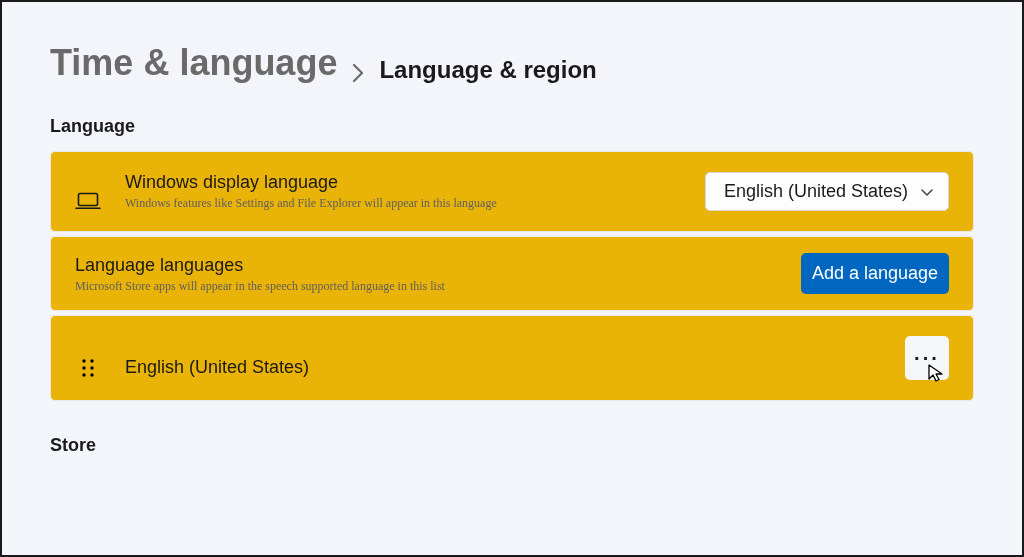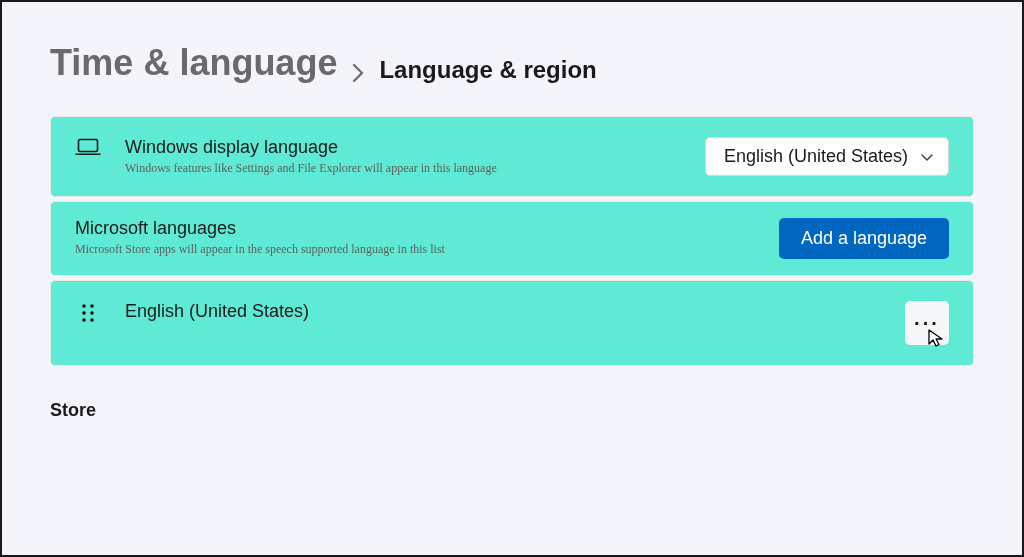--- a/index.html
+++ b/index.html
@@ -36,27 +36,27 @@
       font-weight: 600;
       color: #1a1a1a;
     }
     .section-heading {
       font-size: 18px;
       font-weight: 600;
       color: #1a1a1a;
       margin-bottom: 14px;
     }
     .card {
-      background: #5eead4;
+      background: #eab308;
       border: 1px solid #e9e9ea;
       border-radius: 5px;
       margin-bottom: 4px;
       padding: 20px 24px;
       display: flex;
-      align-items: flex-start;
+      align-items: flex-end;
       gap: 24px;
     }
     .card-icon {
       width: 26px;
       display: flex;
       align-items: center;
       justify-content: center;
       color: #1a1a1a;
       flex-shrink: 0;
     }
@@ -91,21 +91,21 @@
     .select-chevron {
       display: flex;
       align-items: center;
       color: #4a4a4a;
     }
     .btn-primary {
       background: #0067c0;
       color: #fff;
       border: none;
       border-radius: 5px;
-      padding: 10px 22px;
+      padding: 10px 11px;
       font-size: 18px;
       cursor: pointer;
       font-family: inherit;
       flex-shrink: 0;
     }
     .drag-handle {
       width: 26px;
       display: flex;
       align-items: center;
       justify-content: center;
@@ -144,20 +144,21 @@
   <div class="breadcrumb">
     <span class="breadcrumb-parent">Time &amp; language</span>
     <span class="breadcrumb-chevron">
       <svg width="14" height="22" viewBox="0 0 14 22" fill="none">
         <path d="M3 3 L11 11 L3 19" stroke="currentColor" stroke-width="2.2" stroke-linecap="round" stroke-linejoin="round"></path>
       </svg>
     </span>
     <span class="breadcrumb-current">Language &amp; region</span>
   </div>
 
+  <h2 class="section-heading">Language</h2>
 
   <div class="card">
     <span class="card-icon">
       <svg width="26" height="20" viewBox="0 0 26 20" fill="none">
         <rect x="3.5" y="2.5" width="19" height="12" rx="1.5" stroke="currentColor" stroke-width="1.6"></rect>
         <line x1="1" y1="17.2" x2="25" y2="17.2" stroke="currentColor" stroke-width="1.6" stroke-linecap="round"></line>
       </svg>
     </span>
     <div class="card-body">
       <div class="card-title">Windows display language</div>
@@ -168,21 +169,21 @@
       <span class="select-chevron">
         <svg width="14" height="10" viewBox="0 0 14 10" fill="none">
           <path d="M2 3 L7 8 L12 3" stroke="currentColor" stroke-width="1.6" stroke-linecap="round" stroke-linejoin="round"></path>
         </svg>
       </span>
     </div>
   </div>
 
   <div class="card preferred-card">
     <div class="card-body">
-      <div class="card-title">Microsoft languages</div>
+      <div class="card-title">Language languages</div>
       <div class="card-desc">Microsoft Store apps will appear in the speech supported language in this list</div>
     </div>
     <button class="btn-primary">Add a language</button>
   </div>
 
   <div class="card">
     <span class="drag-handle">
       <svg width="16" height="24" viewBox="0 0 16 24" fill="currentColor">
         <circle cx="4" cy="5" r="1.7"></circle>
           <circle cx="12" cy="5" r="1.7"></circle>

